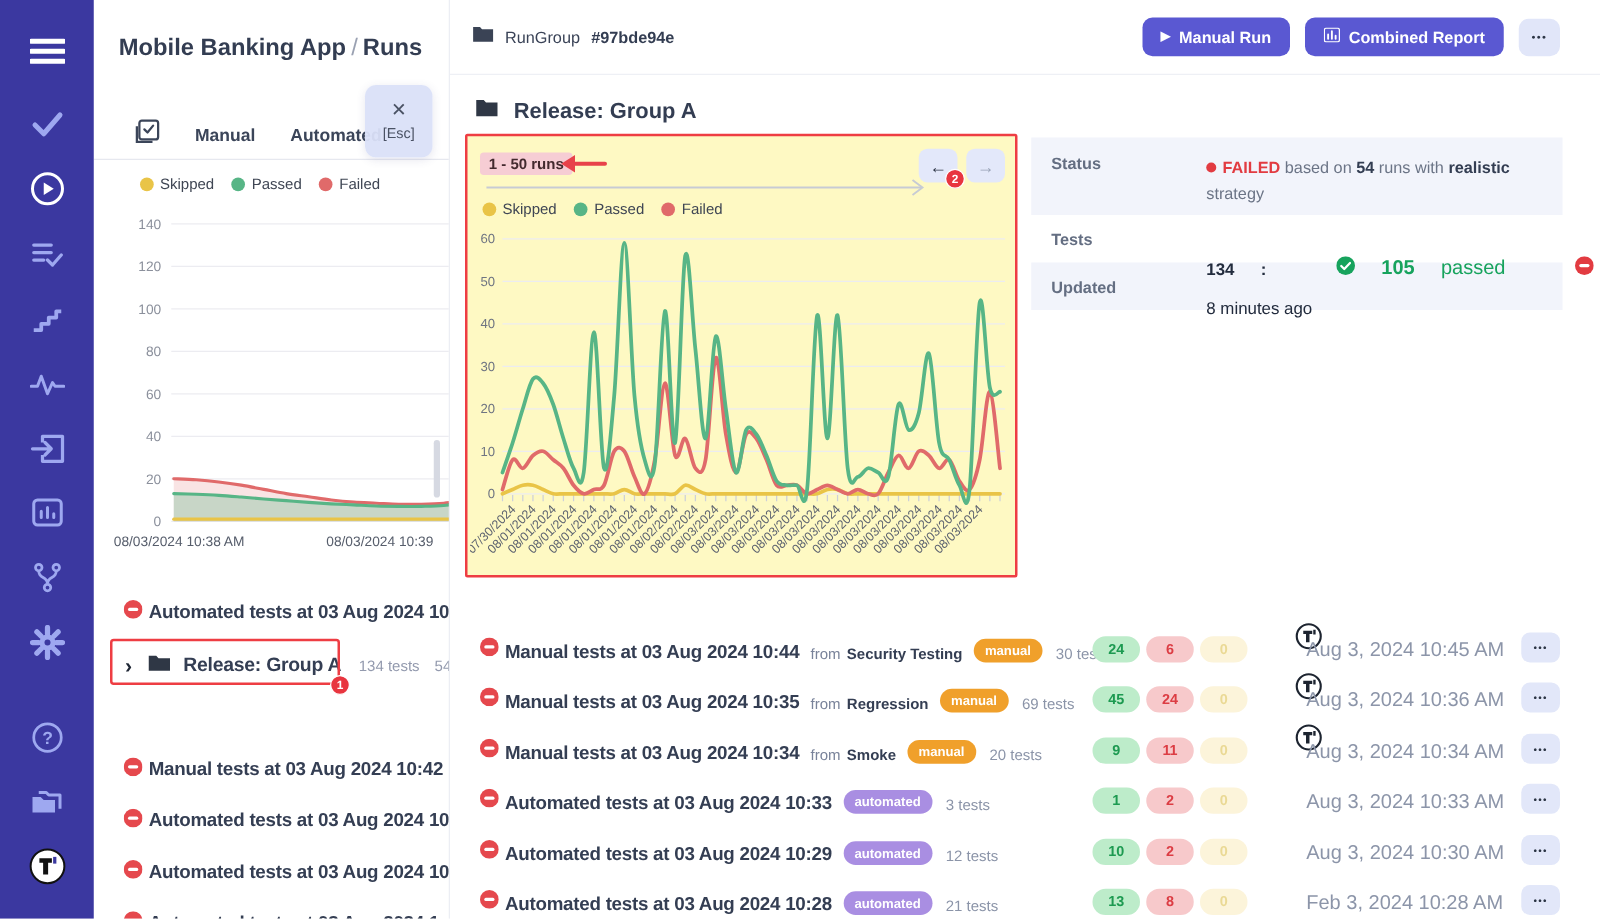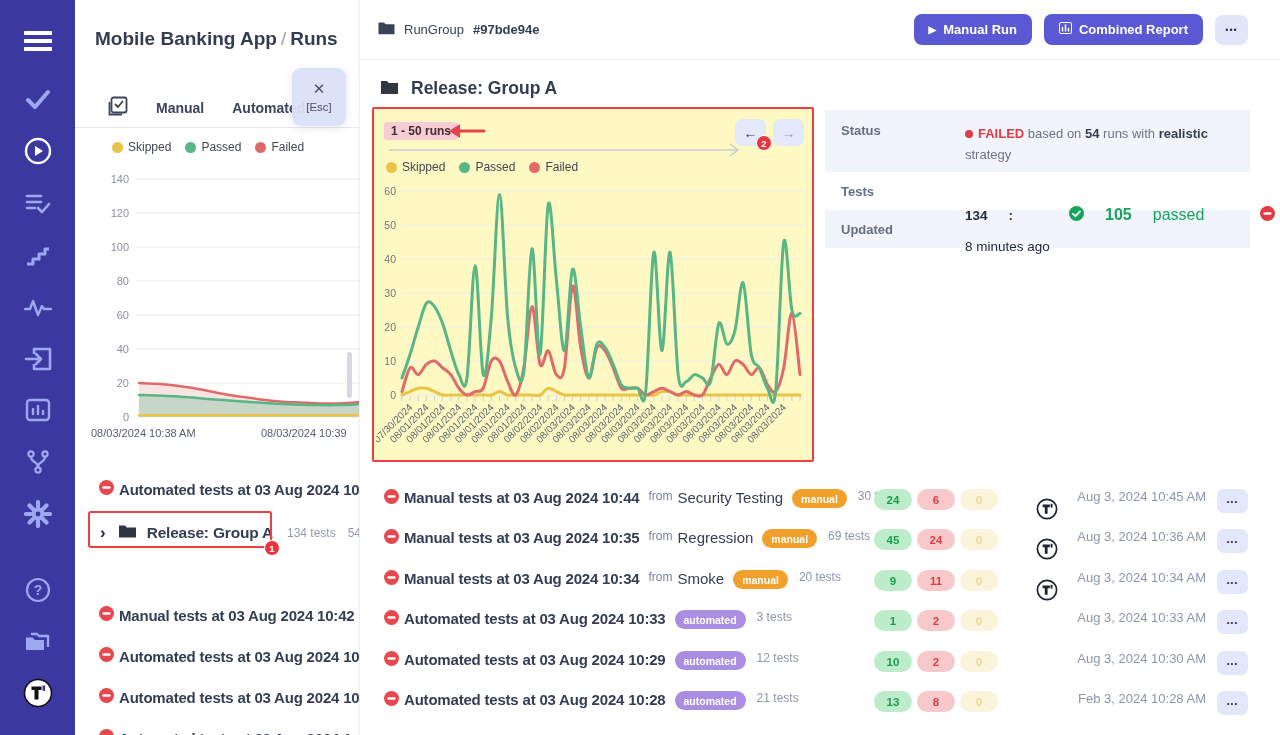--- a/index.html
+++ b/index.html
@@ -93,37 +93,37 @@
   .txt-failed { color:#e23b41; font-weight:bold; }
   .txt-bold-dark { color:#333d52; font-weight:bold; }
   .tests-val { display:flex; align-items:center; gap:21px;margin-top:48px; }
   .tv-total { font-size:13.5px; font-weight:bold; color:#222b3d; }
   .tv-green { color:#17a35d; } .tv-red { color:#e23b41; }
   .tv-num { font-weight:bold; }
   .gap18 { width:14px; }
   .upd-val { font-size:13.5px; color:#222b3d;margin-top:34px; }
 
   
-  .run-row { position:absolute; left:0; width:920px; height:41px; display:flex; align-items:flex-start; padding-left:24px; }
+  .run-row { position:absolute; left:0; width:920px; height:41px; display:flex; align-items:flex-end; padding-left:24px; }
   .run-row .fail-ic { margin-right:3px; flex:0 0 auto; }
   .r-title { font-size:15px; font-weight:600; color:#343e53; white-space:nowrap; letter-spacing:-0.2px; margin-left:2px; margin-right:9px; }
   .r-from { font-size:12px; color:#79839a; margin-right:5px; }
-  .r-src { font-size:15px; font-weight:normal; color:#343e53; margin-right:9px; white-space:nowrap; }
+  .r-src { font-size:12px; font-weight:bold; color:#343e53; margin-right:9px; white-space:nowrap; }
   .badge { color:#fff; font-size:10.5px; font-weight:bold; padding:3.5px 9px; border-radius:10px; white-space:nowrap; }
   .badge-manual { background:#f0a02b; }
   .badge-automated { background:#a98ee2; }
   .r-tests { font-size:12px; color:#8b94a8; margin-left:11px; white-space:nowrap; }
   .pills { position:absolute; left:495px; display:flex; gap:5px;padding-left:19px; }
   .pill { width:38px; height:21px; border-radius:11px; font-size:11.5px; font-weight:bold;
     display:flex; align-items:center; justify-content:center; }
   .pill-pass { background:#bdecca; color:#1d9a51; }
   .pill-fail { background:#f7c9cb; color:#dc3d44; }
   .pill-skip { background:#fcf4da; color:#ead995; }
   .tlogo { position:absolute; left:676px; top:9px; }
-  .r-date { position:absolute; right:74px; width:150px; text-align:right; font-size:13px; color:#8c95a9; white-space:nowrap; }
+  .r-date { position:absolute; right:85px; width:150px; text-align:right; font-size:16px; color:#8c95a9; white-space:nowrap; }
   .r-dots { position:absolute; right:32px; width:31px; height:24px; background:#e2e7f9; border:none; border-radius:7px;
     color:#2c3545; font-size:8px; letter-spacing:1px; cursor:pointer; font-family:inherit; }
   svg text { font-family:"Liberation Sans", sans-serif; }
 </style>
 </head>
 <body>
 
 <div class="app">
 
   <aside class="sidebar">

